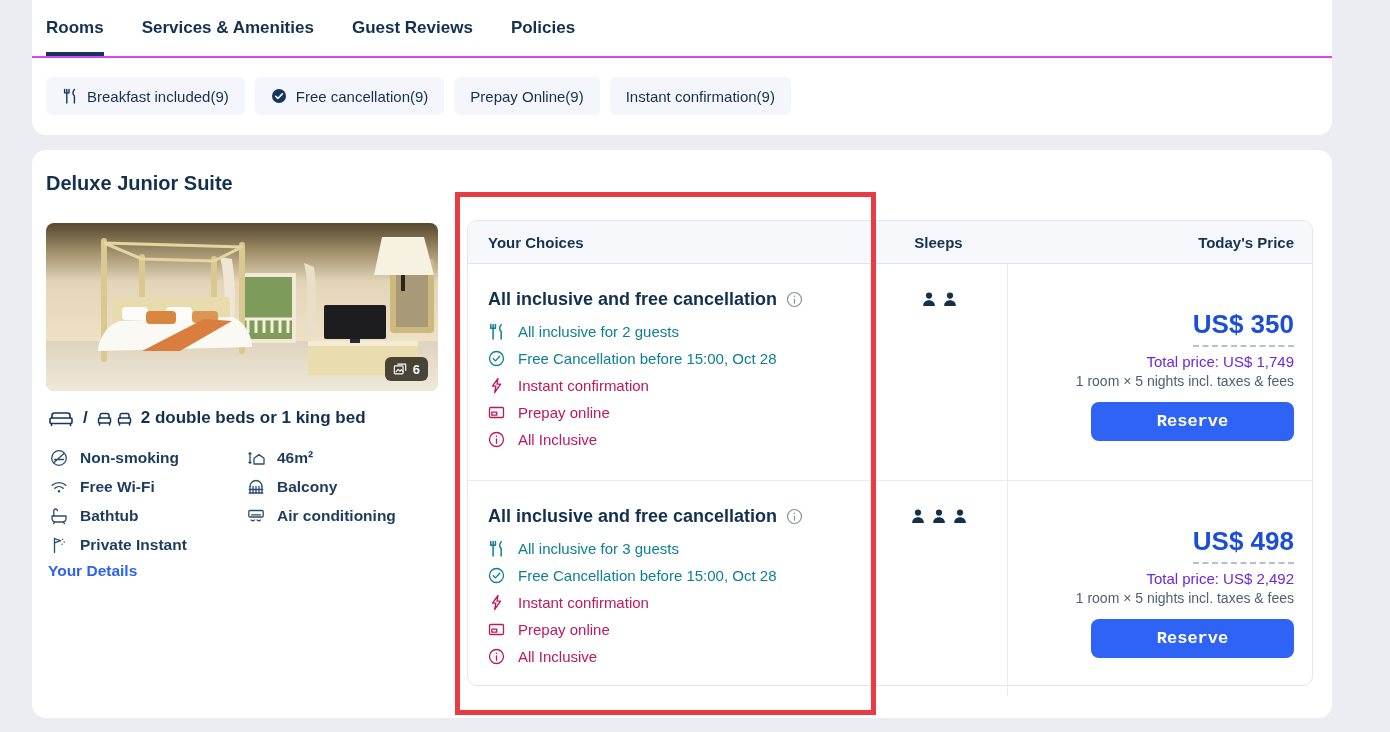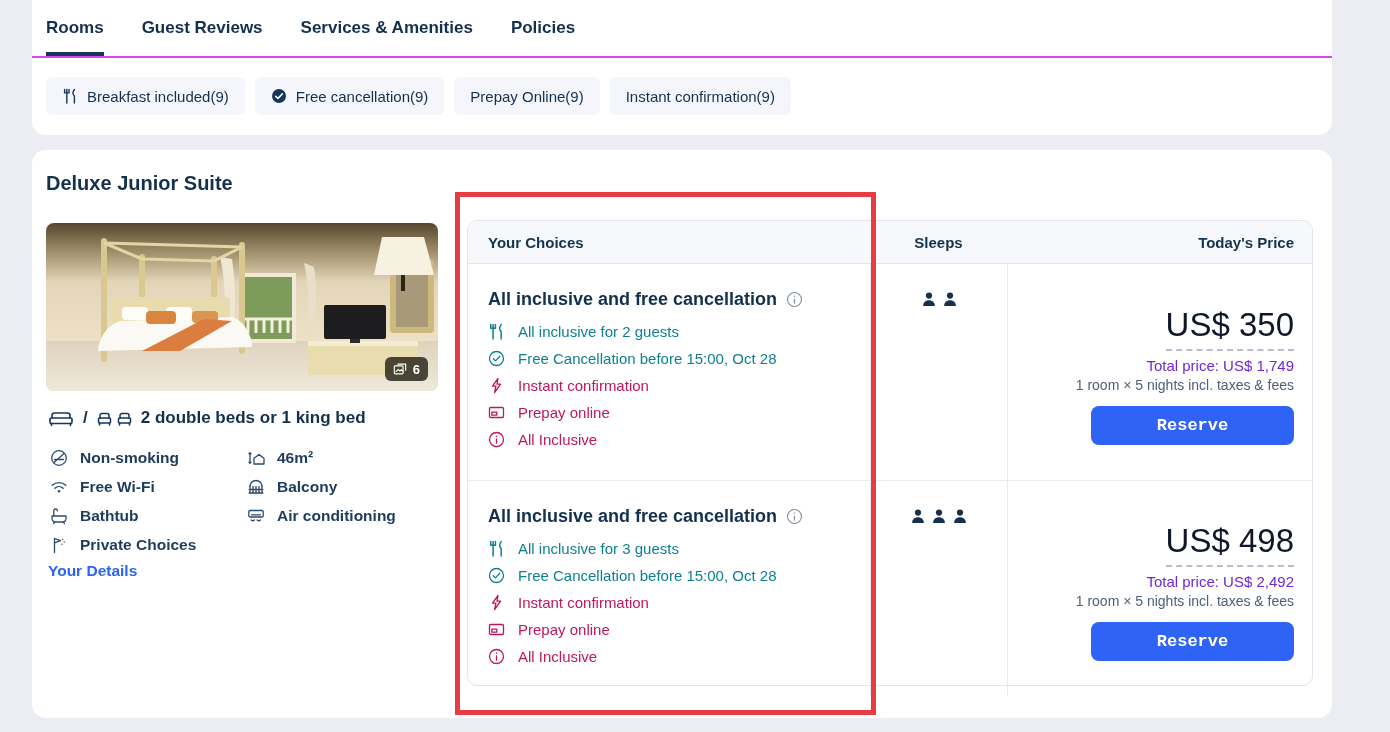--- a/index.html
+++ b/index.html
@@ -58,21 +58,21 @@
   .cell-sleeps { border-left:1px solid #e8ebf1; padding-top:27px; display:flex;
                  justify-content:center; align-items:flex-start; gap:5px; color:#14304f; }
   .cell-price { border-left:1px solid #e8ebf1; display:flex; flex-direction:column;
                 align-items:flex-end; justify-content:center; padding:6px 18px 0 0; }
   .option-title { display:flex; align-items:center; gap:9px; font-size:18px; font-weight:800; color:#13304f; }
   .option-title .info-ic { width:17px; height:17px; color:#87919f; cursor:pointer; }
   .features { margin-top:13px; display:flex; flex-direction:column; gap:10px; }
   .feature { display:flex; align-items:center; gap:13px; font-size:15px; color:#be185d; }
   .feature.teal { color:#0c7f93; }
   .feature .ic { width:17px; height:17px; flex:none; }
-  .price-main { font-size:33px; font-weight:400; color:#0f172a; padding-bottom:5px;
+  .price-main { font-size:26px; font-weight:700; color:#1d4ed8; padding-bottom:5px;
                 border-bottom:2px dashed #b6bfce; }
   .price-total { margin-top:6px; font-size:15px; color:#6d28d9; }
   .price-nights { margin-top:3px; font-size:14px; color:#4e5f76; }
   .reserve-btn { margin-top:13px; width:203px; height:39px; background:#2e63f5; color:#fff;
                  font-family:Liberation Mono, monospace; font-size:17px; font-weight:700;
                  border:none; border-radius:8px; cursor:pointer; }
 
   
   .annotation { position:absolute; left:455px; top:192px; width:421px; height:523px;
                 border:5px solid #e83c44; z-index:50; pointer-events:none; }
@@ -81,24 +81,24 @@
 </style>
 </head>
 <body>
 
 <div class="card card-top">
   <div class="tabs">
     <div class="tab active">
         <span>Rooms</span>
       </div>
     <div class="tab">
+        <span>Services &amp; Amenities</span>
+      </div>
+    <div class="tab">
         <span>Guest Reviews</span>
-      </div>
-    <div class="tab">
-        <span>Services &amp; Amenities</span>
       </div>
     <div class="tab">
         <span>Policies</span>
       </div>
   </div>
   <div class="chips">
     <div class="chip">
       <svg class="ic" viewBox="0 0 16 16" fill="none" stroke="currentColor" stroke-width="1.4" stroke-linecap="round">
         <path d="M2.6 1.5v3.4M4.8 1.5v3.4M7 1.5v3.4M2.6 4.9h4.4M4.8 4.9V15"></path>
         <path d="M12.4 1.5c-1.8 2.3-1.8 4.8 0 6.6V15"></path>
@@ -230,21 +230,21 @@
         <span>Bathtub</span>
       </div>
       <div class="amenity">
         <svg class="ic" viewBox="0 0 18 18" fill="none" stroke="currentColor" stroke-width="1.3" stroke-linecap="round" stroke-linejoin="round">
           <path d="M4.5 16.5V2.5"></path>
           <path d="M4.5 2.5l6 2.2-6 2.2"></path>
           <circle cx="12.6" cy="3.4" r="0.7" fill="currentColor" stroke="none"></circle>
           <circle cx="14.2" cy="6" r="0.7" fill="currentColor" stroke="none"></circle>
           <circle cx="12" cy="8.2" r="0.7" fill="currentColor" stroke="none"></circle>
         </svg>
-        <span>Private Choices</span>
+        <span>Private Instant</span>
       </div>
     </div>
     <div class="amenity-col">
       <div class="amenity">
         <svg class="ic" viewBox="0 0 18 18" fill="none" stroke="currentColor" stroke-width="1.3" stroke-linecap="round" stroke-linejoin="round">
           <path d="M3 3.8v10.4M2 4.8l1-1 1 1M2 13.2l1 1 1-1"></path>
           <path d="M7 15V9.2L12 5.6 17 9.2V15z"></path>
         </svg>
         <span>46m²</span>
       </div>

